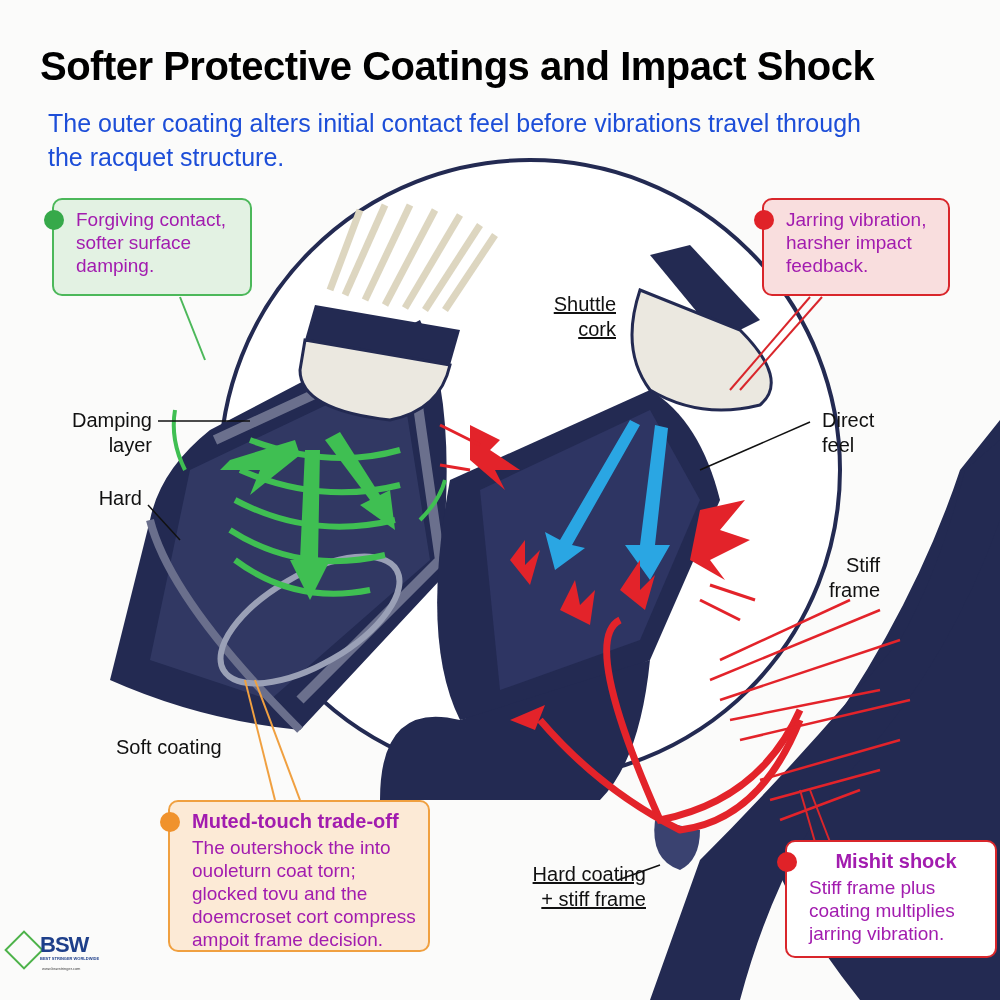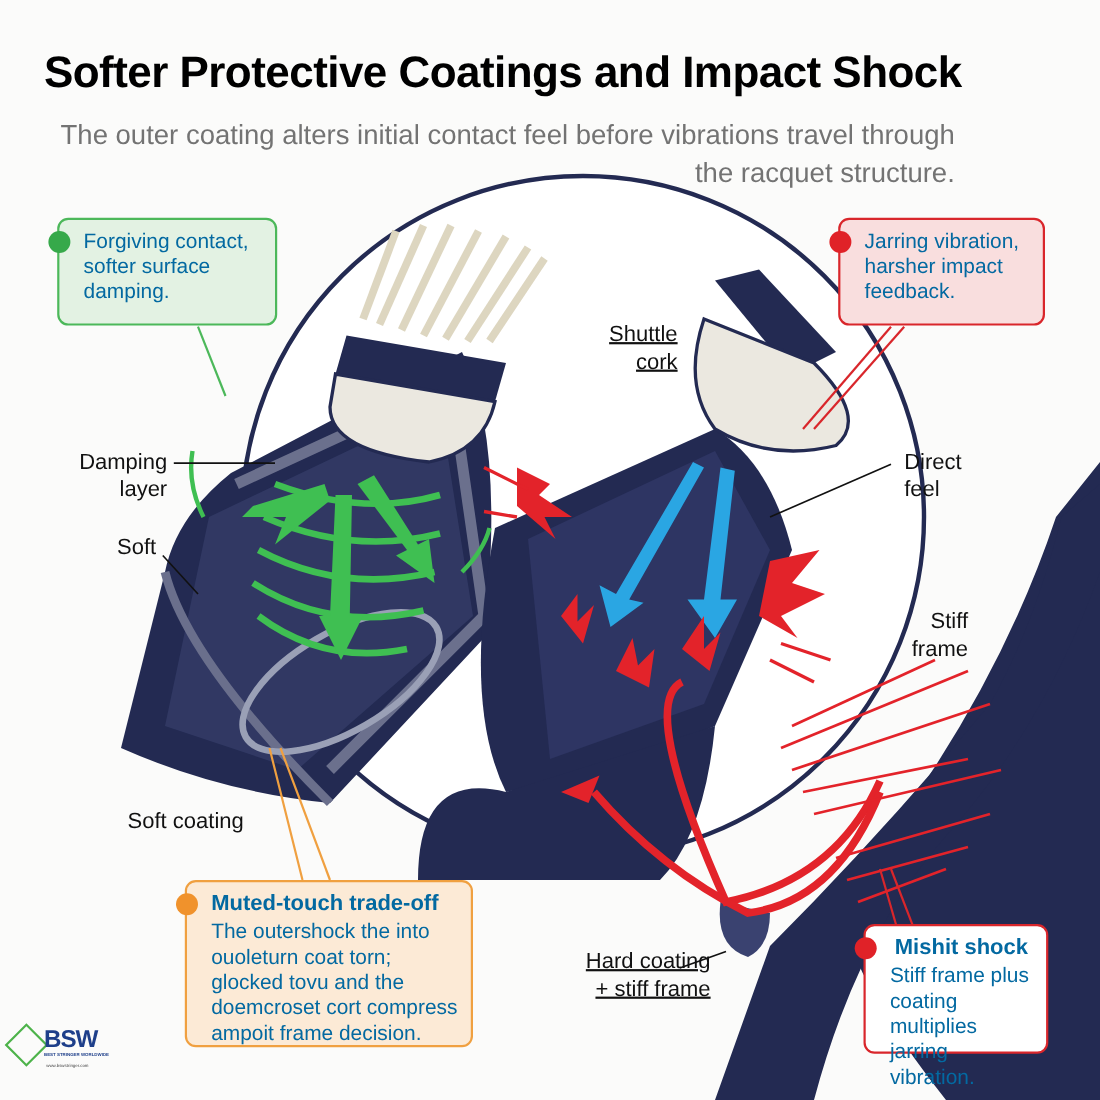--- a/index.html
+++ b/index.html
@@ -1,22 +1,22 @@
 <!DOCTYPE html>
 <html><head>
 <meta charset="utf-8">
 <style>
   html, body { margin:0; padding:0; }
   body { width:1000px; height:1000px; background:#fbfbfa; position:relative; overflow:hidden; font-family:"Liberation Sans", "DejaVu Sans", sans-serif; color:#111; }
   .title { position:absolute; left:40px; top:44px; font-size:40px; font-weight:700; letter-spacing:-0.5px; color:#000000; white-space:nowrap; }
-  .subtitle { position:absolute; left:48px; top:106px; width:820px; font-size:25px; line-height:34px; color:#737373;text-align:right; }
+  .subtitle { position:absolute; left:48px; top:106px; width:820px; font-size:25px; line-height:34px; color:#1d4ed8; }
   svg.art { position:absolute; left:0; top:0; }
   .lbl { position:absolute; font-size:20px; line-height:25px; color:#111; }
   .lbl.r { text-align:right; }
-  .callout { position:absolute; border-radius:10px; padding:8px 12px 8px 22px; font-size:19px; line-height:23px; color:#0369a1; box-sizing:border-box; }
+  .callout { position:absolute; border-radius:10px; padding:8px 12px 8px 22px; font-size:19px; line-height:23px; color:#a21caf; box-sizing:border-box; }
   .callout .dot { position:absolute; left:-10px; top:10px; width:20px; height:20px; border-radius:50%; }
   .callout .head { font-weight:700; font-size:20px; margin-bottom:3px; }
   .c-green { border:2.5px solid #4cb85a; background:#e3f2e3; }
   .c-green .dot { background:#36a94a; }
   .c-red { border:2.5px solid #d9262b; background:#f9dede; }
   .c-red .dot { background:#e02228; }
   .c-orange { border:2.5px solid #f0a040; background:#fcead6;margin-left:16px; }
   .c-orange .dot { background:#f0922c; }
   .c-red2 { border:2.5px solid #d9262b; background:#ffffff; }
   .c-red2 .dot { background:#e02228; }
@@ -136,41 +136,41 @@
     <line x1="275" y1="800" x2="245" y2="680"></line>
     <line x1="300" y1="800" x2="255" y2="680"></line>
   </g>
   <g stroke="#d9262b" stroke-width="2" fill="none">
     <line x1="815" y1="842" x2="800" y2="790"></line>
     <line x1="830" y1="842" x2="810" y2="790"></line>
   </g>
 </svg>
 
 <div class="lbl r" style="left:40px; top:408px; width:112px;">Damping layer</div>
-<div class="lbl r" style="left:60px; top:486px; width:82px;">Soft</div>
+<div class="lbl r" style="left:60px; top:486px; width:82px;">Hard</div>
 <div class="lbl" style="left:116px; top:735px;">Soft coating</div>
 <div class="lbl r" style="left:530px; top:292px; width:86px;text-decoration:underline;">Shuttle cork</div>
 <div class="lbl" style="left:822px; top:408px; width:80px;">Direct feel</div>
 <div class="lbl r" style="left:800px; top:505px; width:80px;margin-top:48px;">Stiff frame</div>
 <div class="lbl" style="left:516px; top:862px; width:130px; text-align:right;text-decoration:underline;">Hard coating + stiff frame</div>
 
 <div class="callout c-green" style="left:52px; top:198px; width:200px; height:98px;">
   <span class="dot"></span>
   <div>Forgiving contact, softer surface damping.</div>
 </div>
 <div class="callout c-red" style="left:762px; top:198px; width:188px; height:98px;">
   <span class="dot"></span>
   <div>Jarring vibration, harsher impact feedback.</div>
 </div>
 <div class="callout c-orange" style="left:152px; top:800px; width:262px; height:152px;">
   <span class="dot"></span>
   <div class="head">Muted-touch trade-off</div>
   <div>The outershock the into ouoleturn coat torn; glocked tovu and the doemcroset cort compress ampoit frame decision.</div>
 </div>
-<div class="callout c-red2" style="left:785px; top:840px; width:168px; height:118px;">
+<div class="callout c-red2" style="left:785px; top:840px; width:212px; height:118px;">
   <span class="dot"></span>
   <div class="head" style="text-align:center;">Mishit shock</div>
   <div>Stiff frame plus coating multiplies jarring vibration.</div>
 </div>
 
 <div class="logo">
   <span class="mark"></span>
   <span class="txt">BSW</span>
   <span class="tag">BEST STRINGER WORLDWIDE</span>
   <span class="url">www.bswstringer.com</span>

